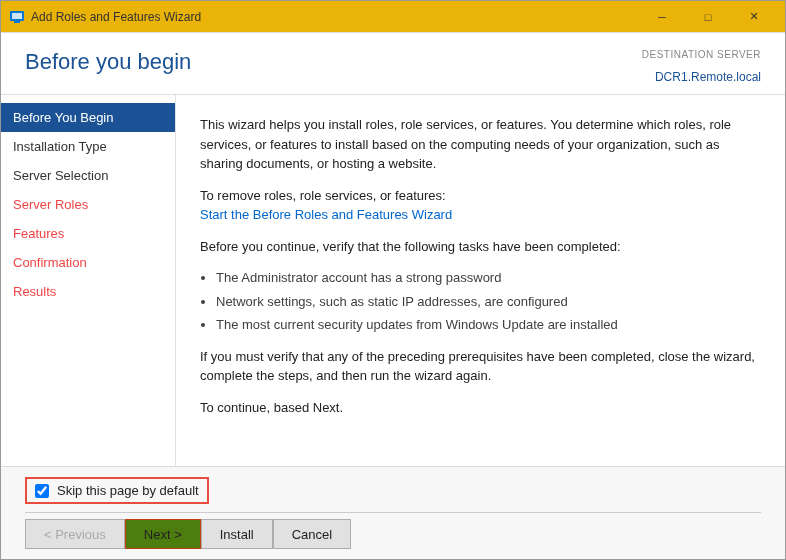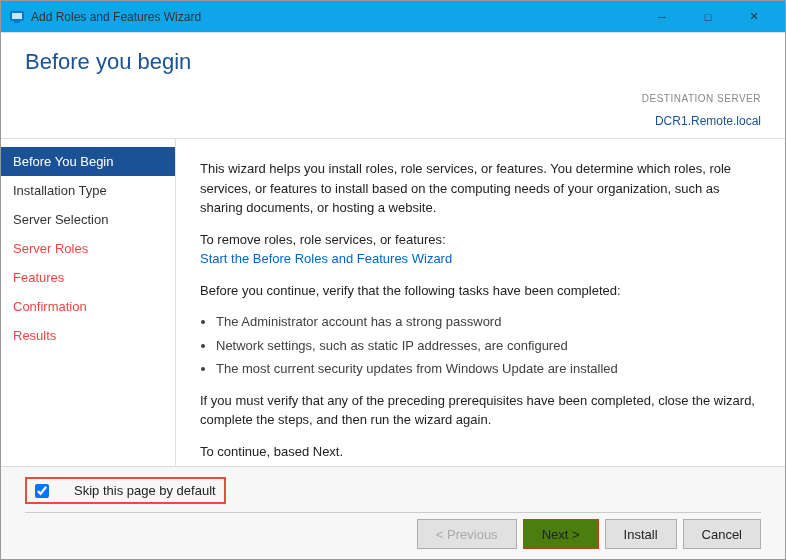--- a/index.html
+++ b/index.html
@@ -13,21 +13,21 @@
     }
     .window {
       width: 786px;
       height: 560px;
       background: #fff;
       border: 1px solid #999;
       display: flex;
       flex-direction: column;
     }
     .title-bar {
-      background: #0ea5e9;
+      background: #eab308;
       border-bottom: 1px solid #ddd;
       height: 32px;
       display: flex;
       align-items: center;
       padding: 0 8px;
       justify-content: space-between;
       flex-shrink: 0;
     }
     .title-bar-left {
       display: flex;
@@ -79,21 +79,20 @@
     .destination-server {
       text-align: right;
       font-size: 11px;
       color: #555;
     }
     .destination-server .label {
       font-size: 10px;
       color: #888;
       text-transform: uppercase;
       letter-spacing: 0.5px;
-      margin-top: 44px;
     }
     .destination-server .server-name {
       color: #1a5295;
       font-size: 12px;
       margin-top: 10px;
     }
 
     .content-area {
       display: flex;
       flex: 1;
@@ -151,38 +150,38 @@
       border-top: 1px solid #ddd;
       background: #f7f7f7;
       flex-shrink: 0;
     }
     .checkbox-area {
       padding: 10px 24px 8px 24px;
     }
     .checkbox-wrapper {
       display: inline-flex;
       align-items: center;
-      gap: 25px;
+      gap: 8px;
       border: 2px solid #e74c3c;
       padding: 4px 8px;
     }
     .checkbox-wrapper input[type="checkbox"] {
       width: 14px;
       height: 14px;
       cursor: pointer;
     }
     .checkbox-label {
       font-size: 13px;
       color: #222;
     }
     .button-row {
       display: flex;
-      justify-content: flex-end;
+      justify-content: flex-start;
       padding: 6px 24px 10px 24px;
-      gap: 6px;
+      gap: 0;
       align-items: center;
     }
     .btn {
       height: 30px;
       padding: 0 18px;
       font-size: 13px;
       cursor: pointer;
       border: 1px solid #adadad;
       background: #e1e1e1;
       color: #222;

